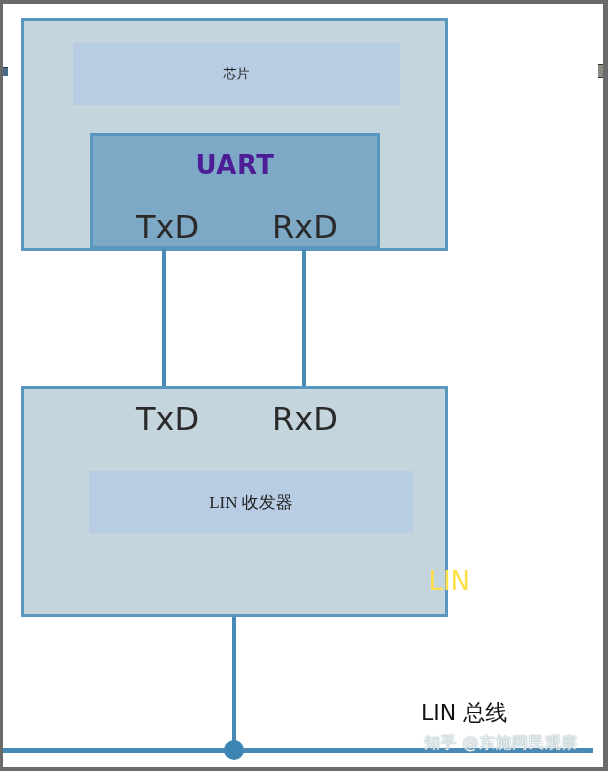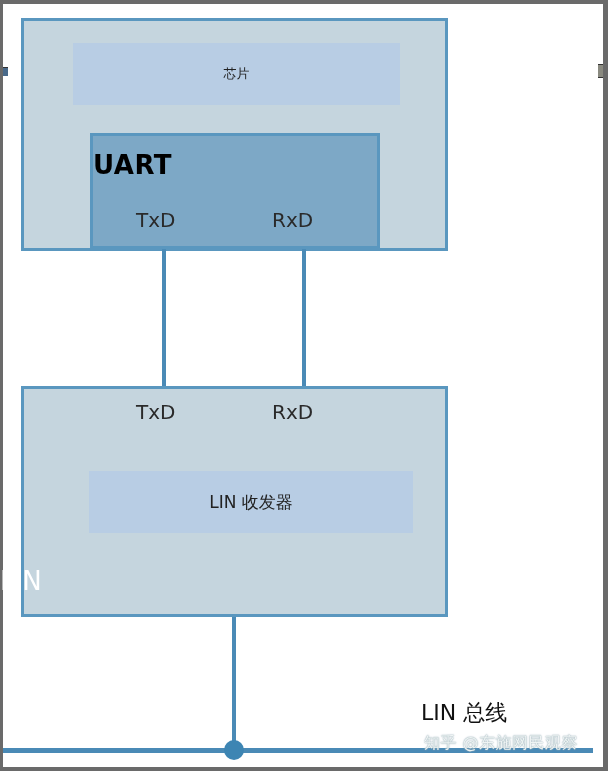--- a/index.html
+++ b/index.html
@@ -34,39 +34,39 @@
       background: #b8cde4;
       display: flex; align-items: center; justify-content: center;
       font-size: 13px; color: #222;
     }
     .uart-box {
       position: absolute; box-sizing: border-box;
       left: 90px; top: 133px; width: 290px; height: 116px;
       background: #7da8c6; border: 3px solid #5a97bf;
     }
     .uart-title {
-      position: absolute; left: 0; right: 0; top: 14px; text-align: left;
-      font-size: 26px; font-weight: bold; color: #000000; letter-spacing: 0.5px;
+      position: absolute; left: 0; right: 0; top: 14px; text-align: center;
+      font-size: 26px; font-weight: bold; color: #4c1d95; letter-spacing: 0.5px;
     }
     .pin {
-      position: absolute; font-size: 20px; color: #2a2a2a;
+      position: absolute; font-size: 32px; color: #2a2a2a;
     }
     .wire-v {
       position: absolute; width: 4px; background: #4a8ab6;
     }
     .transceiver-box { left: 21px; top: 386px; width: 427px; height: 231px; }
     .trx-band {
       position: absolute; left: 89px; top: 471px; width: 324px; height: 62px;
       background: #b8cde4;
       display: flex; align-items: center; justify-content: center;
-      font-size: 17px; color: #222;
+      font-size: 17px; color: #222; font-family: Liberation Serif, serif;
     }
     .lin-pin {
-      position: absolute; left: 0; width: 470px; top: 566px; text-align: left;
-      font-size: 26px; color: #ffffff;
+      position: absolute; left: 0; width: 470px; top: 566px; text-align: right;
+      font-size: 26px; color: #fde047;
     }
     .bus-line {
       position: absolute; left: 3px; top: 748px; width: 590px; height: 5px;
       background: #4a8ab6;
     }
     .junction {
       position: absolute; left: 224px; top: 740px; width: 20px; height: 20px;
       border-radius: 50%; background: #3d85b3;
     }
     .bus-label {

